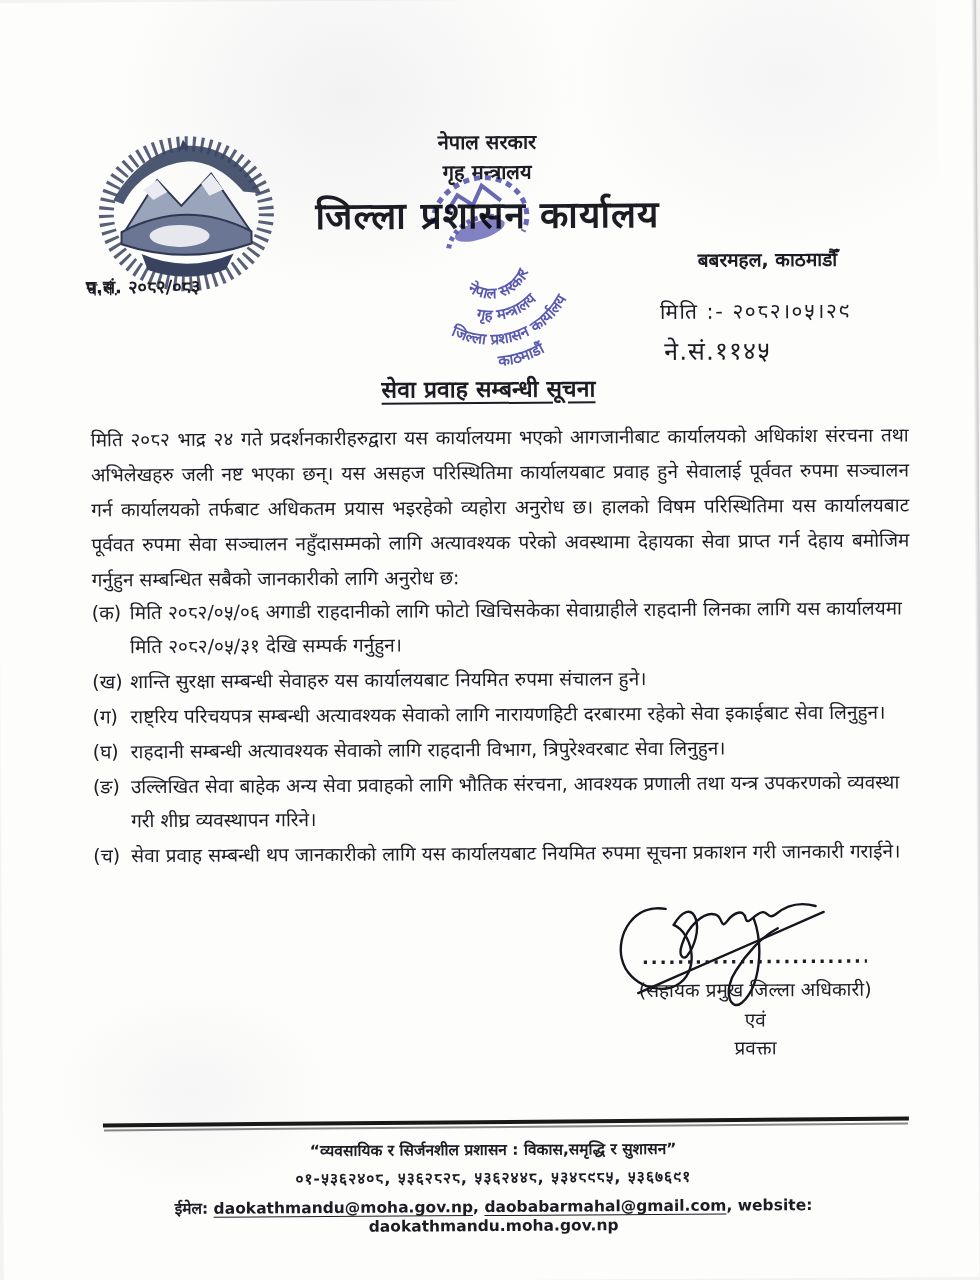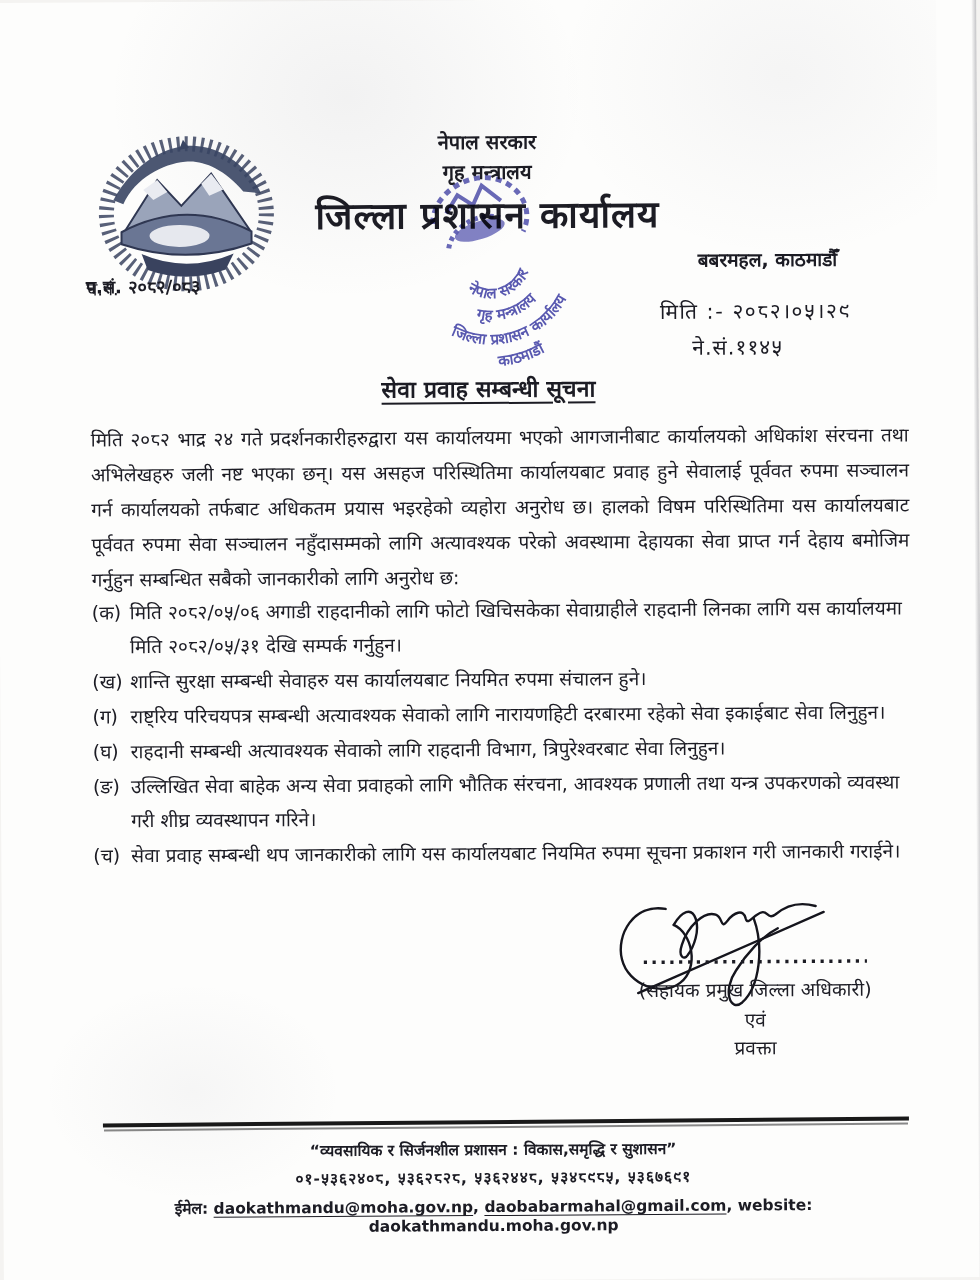--- a/index.html
+++ b/index.html
@@ -26,21 +26,21 @@
   .abs{position:absolute;}
 
   
   .gov-line{left:300px;top:128px;width:380px;font-size:20px;font-weight:bold;text-align:center;}
   .ministry-line{left:300px;top:158px;width:380px;font-size:20px;font-weight:bold;text-align:center;}
   .office-line{left:180px;top:188px;width:620px;font-size:37px;font-weight:bold;text-align:center;letter-spacing:1px;}
   .refno{left:88px;top:240px;font-size:18px;font-weight:bold;margin-top:32px;}
   .chno{left:88px;top:274px;font-size:18px;font-weight:normal;}
   .place-line{left:700px;top:248px;width:260px;font-size:19px;font-weight:bold;}
   .date-line{left:662px;top:298px;font-size:21px;letter-spacing:1.5px;}
-  .nesan-line{left:694px;top:334px;font-size:21px;letter-spacing:1px;}
+  .nesan-line{left:666px;top:334px;font-size:25px;letter-spacing:1px;}
 
   
   .stamp{left:362px;top:150px;width:266px;height:230px;opacity:.88;mix-blend-mode:multiply;}
 
   
   .emblem{left:86px;top:132px;width:206px;height:164px;}
 
   
   .notice-title{left:280px;top:372px;width:420px;font-size:23px;font-weight:bold;text-align:center;
     text-decoration:underline;text-underline-offset:5px;text-decoration-thickness:2px;}

